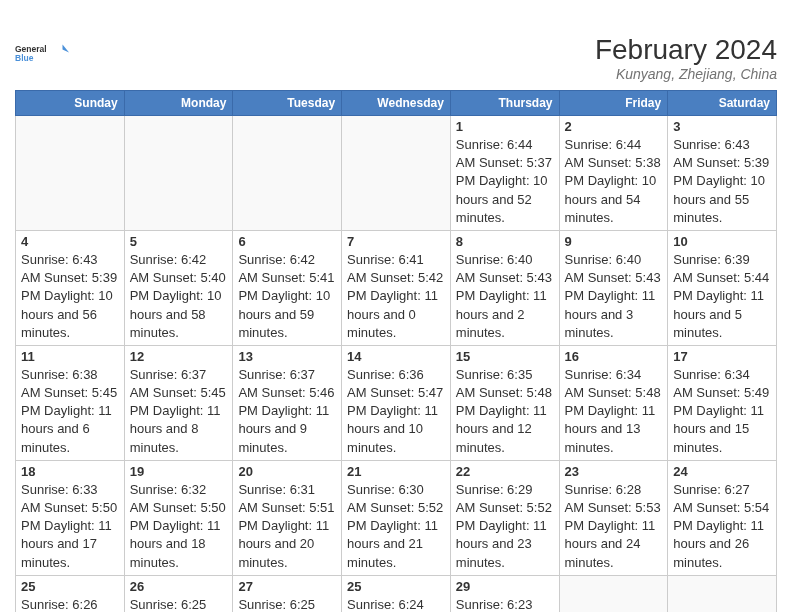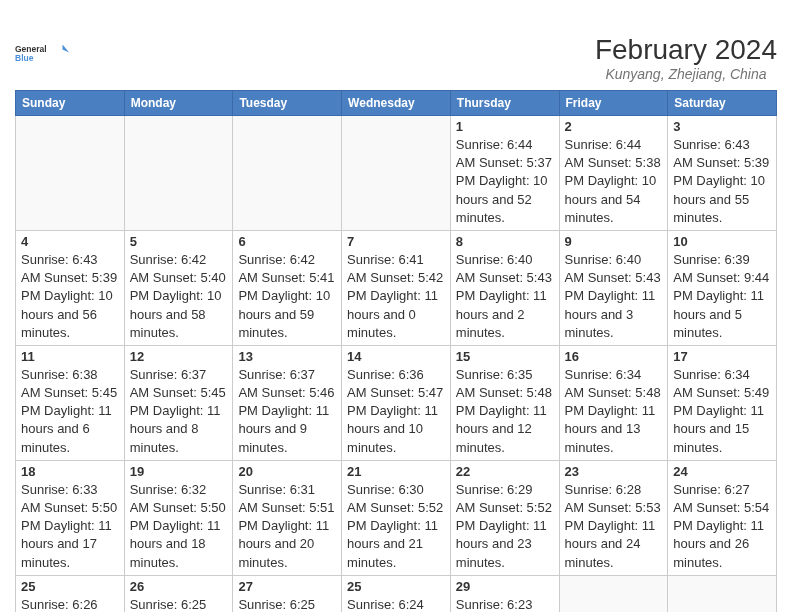--- a/index.html
+++ b/index.html
@@ -21,41 +21,41 @@
       justify-content: space-between;
       align-items: flex-start;
       margin-bottom: 8px;
     }
     .logo {
       display: flex;
       align-items: center;
       gap: 4px;
     }
     .title-block {
-      text-align: center;
+      text-align: right;
     }
     .month-year {
       font-size: 28px;
       color: #333;
       font-weight: normal;
     }
     .location {
       font-size: 14px;
       color: #737373;
       font-style: italic;
     }
     .calendar {
       width: 100%;
       border-collapse: collapse;
       font-size: 11px;
     }
     .calendar th {
       background-color: #4a7fc1;
       color: #fff;
-      text-align: left;
+      text-align: right;
       padding: 5px 6px;
       font-size: 12px;
       border: 1px solid #3a6aaa;
     }
     .calendar td {
       border: 1px solid #ccc;
       vertical-align: top;
       padding: 3px 5px;
       width: calc(100% / 7);
       height: 82px;
@@ -164,21 +164,21 @@
           </td>
           <td>
             <span class="day-number">9</span>
             <div class="day-info">Sunrise: 6:40 AM
 Sunset: 5:43 PM
 Daylight: 11 hours and 3 minutes.</div>
           </td>
           <td>
             <span class="day-number">10</span>
             <div class="day-info">Sunrise: 6:39 AM
-Sunset: 9:44 PM
+Sunset: 5:44 PM
 Daylight: 11 hours and 5 minutes.</div>
           </td>
         </tr>
         <tr>
           <td>
             <span class="day-number">11</span>
             <div class="day-info">Sunrise: 6:38 AM
 Sunset: 5:45 PM
 Daylight: 11 hours and 6 minutes.</div>
           </td>

